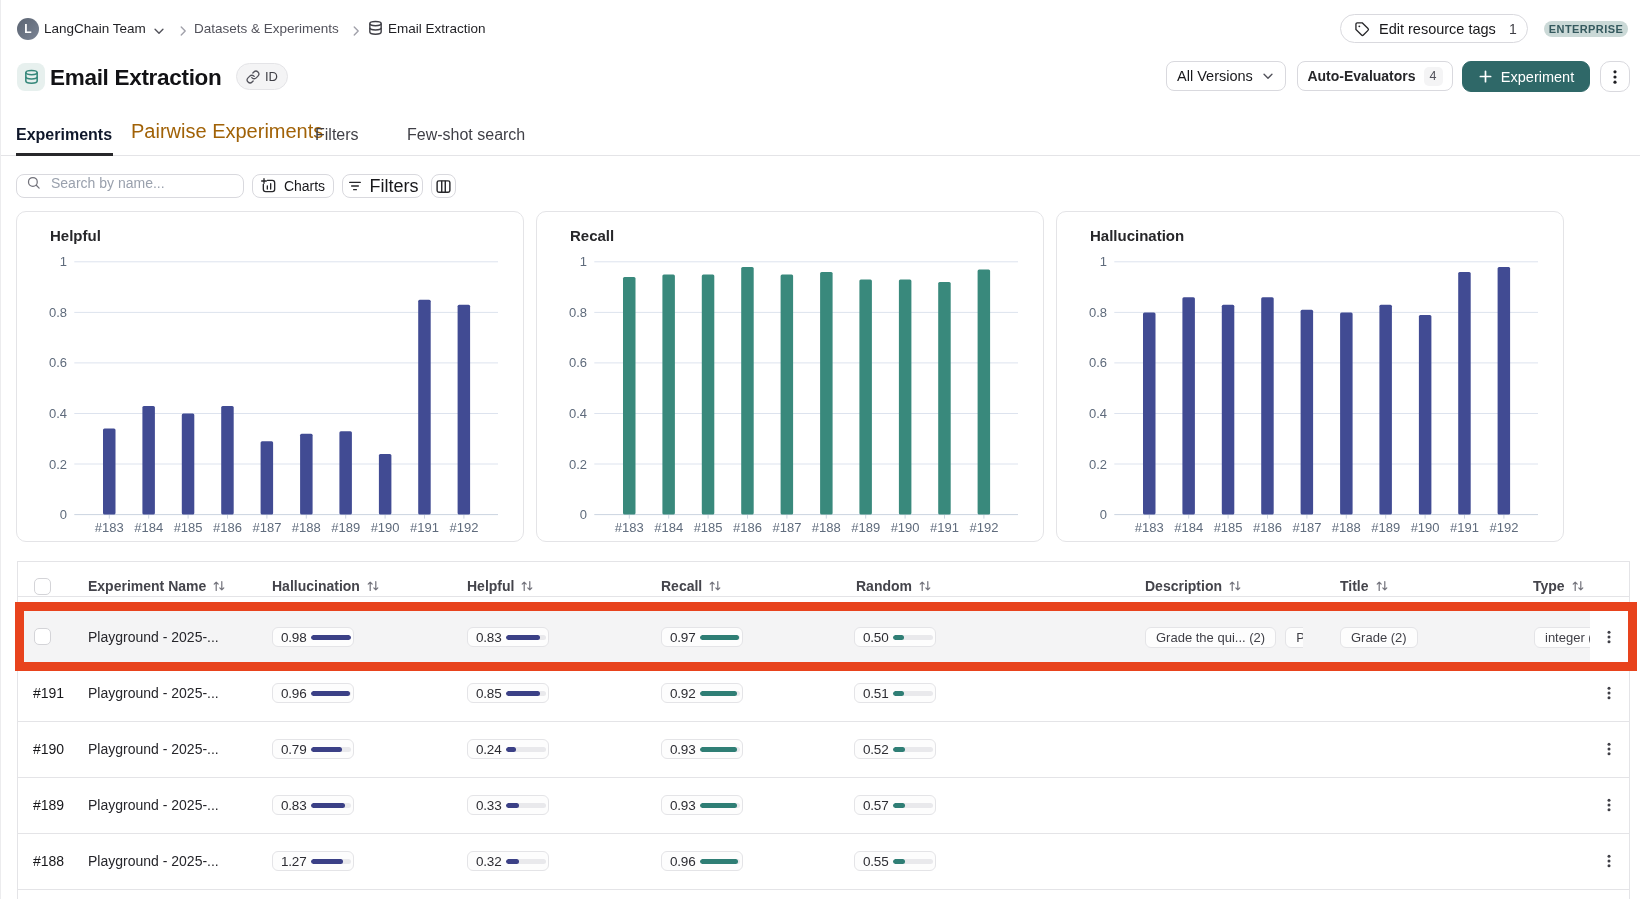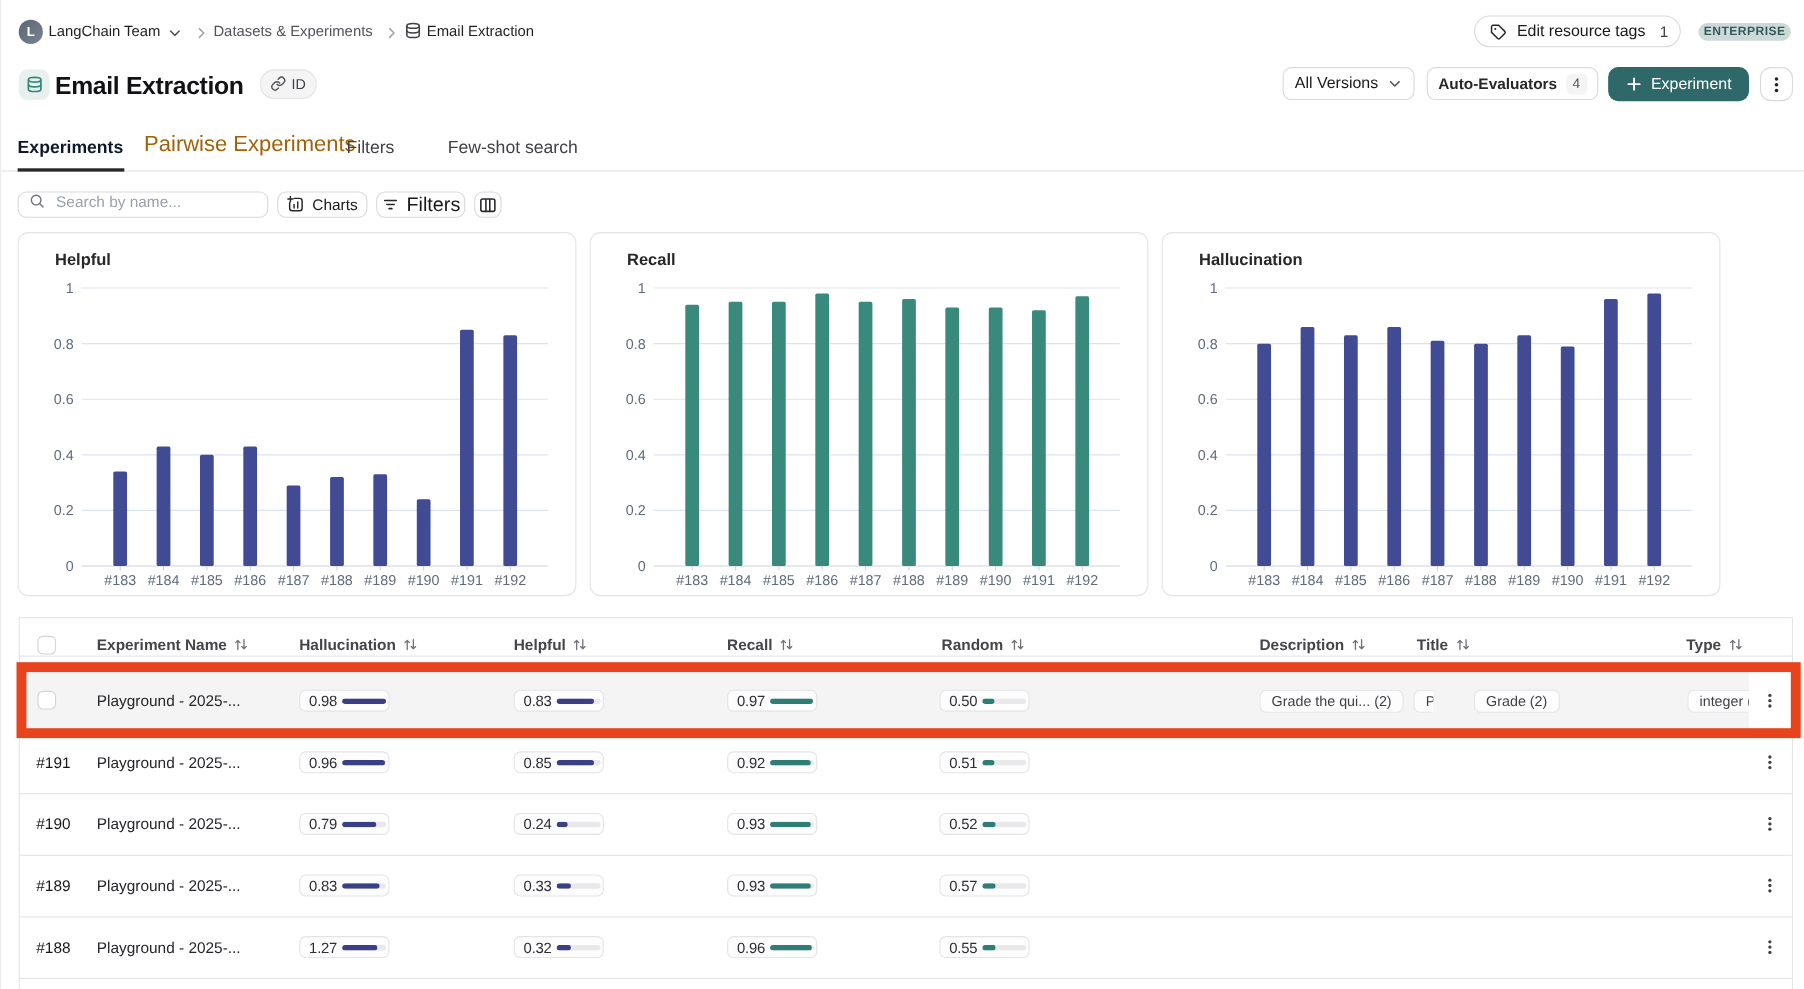--- a/index.html
+++ b/index.html
@@ -276,21 +276,21 @@
           <path d="M4.2 11.5 V3.2 M2.2 5.2 L4.2 3.2 L6.2 5.2"></path>
           <path d="M9.8 2.5 V10.8 M7.8 8.8 L9.8 10.8 L11.8 8.8"></path>
         </g>
       </svg></div>
     <div class="hdrlbl" style="left:1145px">Description<svg width="14" height="14" viewBox="0 0 14 14" style="margin-left:6px;vertical-align:-2px">
         <g stroke="#71717a" stroke-width="1.2" fill="none" stroke-linecap="round" stroke-linejoin="round">
           <path d="M4.2 11.5 V3.2 M2.2 5.2 L4.2 3.2 L6.2 5.2"></path>
           <path d="M9.8 2.5 V10.8 M7.8 8.8 L9.8 10.8 L11.8 8.8"></path>
         </g>
       </svg></div>
-    <div class="hdrlbl" style="left:1288px">Title<svg width="14" height="14" viewBox="0 0 14 14" style="margin-left:6px;vertical-align:-2px">
+    <div class="hdrlbl" style="left:1340px">Title<svg width="14" height="14" viewBox="0 0 14 14" style="margin-left:6px;vertical-align:-2px">
         <g stroke="#71717a" stroke-width="1.2" fill="none" stroke-linecap="round" stroke-linejoin="round">
           <path d="M4.2 11.5 V3.2 M2.2 5.2 L4.2 3.2 L6.2 5.2"></path>
           <path d="M9.8 2.5 V10.8 M7.8 8.8 L9.8 10.8 L11.8 8.8"></path>
         </g>
       </svg></div>
     <div class="hdrlbl" style="left:1533px">Type<svg width="14" height="14" viewBox="0 0 14 14" style="margin-left:6px;vertical-align:-2px">
         <g stroke="#71717a" stroke-width="1.2" fill="none" stroke-linecap="round" stroke-linejoin="round">
           <path d="M4.2 11.5 V3.2 M2.2 5.2 L4.2 3.2 L6.2 5.2"></path>
           <path d="M9.8 2.5 V10.8 M7.8 8.8 L9.8 10.8 L11.8 8.8"></path>
         </g>

